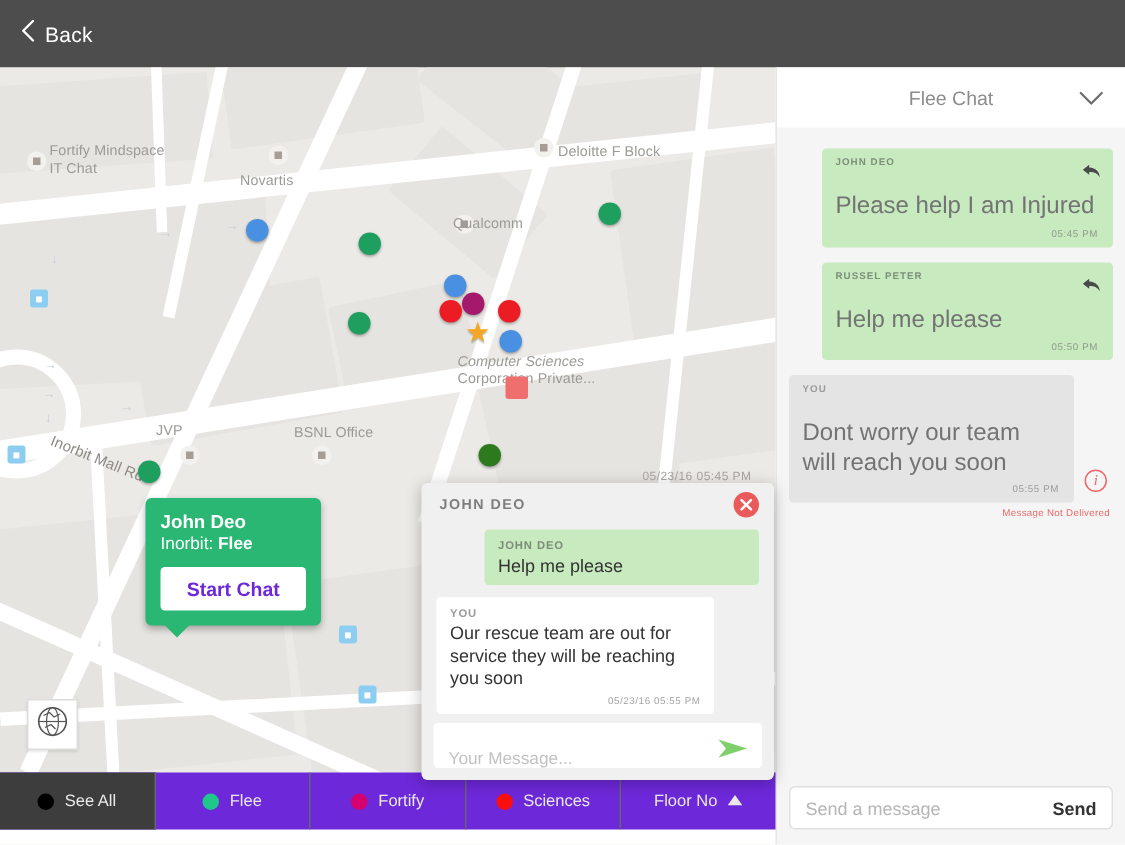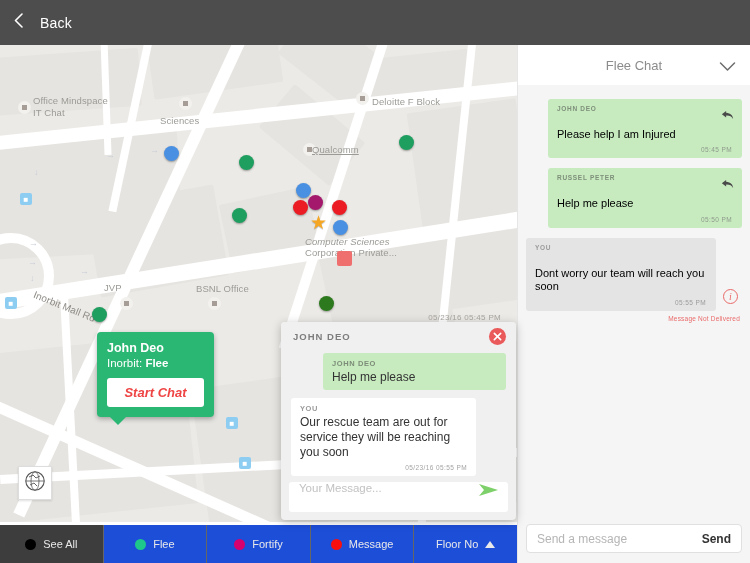--- a/index.html
+++ b/index.html
@@ -10,21 +10,21 @@
     background: #ffffff;
   }
   #app { position: relative; width: 750px; height: 563px; overflow: hidden; }
 
   
   .topbar {
     position: absolute; top: 0; left: 0; width: 750px; height: 45px;
     background: #4d4d4d; display: flex; align-items: center;
   }
   .back-btn {
-    display: flex; align-items: center; gap: 17px;
+    display: flex; align-items: center; gap: 7px;
     padding: 0 14px; height: 45px; cursor: pointer; color: #fff;
   }
   .chev-left { display:block; }
   .back-label { font-size: 14px; color: #ffffff; letter-spacing: .2px; }
   .topbar-spacer { flex: 1 1 auto; height: 45px; }
   .close-event {
     width: 116px; height: 45px; background: #f0474b; color: #fff;
     display: flex; align-items: center; justify-content: center;
     font-size: 12.5px; font-weight: bold; letter-spacing: .4px; cursor: pointer;
   }
@@ -89,21 +89,21 @@
     content: ""; position: absolute; bottom: -8px; left: 12px;
     border-left: 9px solid transparent; border-right: 9px solid transparent;
     border-top: 9px solid #2ab673;
   }
   .callout-name { color:#fff; font-size: 12.5px; font-weight: bold; }
   .callout-status { color:#fff; font-size: 11.5px; margin-top: 2px; }
   .callout-status b { font-weight: bold; }
   .start-chat-btn {
     margin-top: 9px; background: #fff; border-radius: 3px; height: 29px;
     display:flex; align-items:center; justify-content:center;
-    color: #ef4444; font-size: 13px; font-weight: bold; cursor: pointer; font-style: italic;
+    color: #6d28d9; font-size: 13px; font-weight: bold; cursor: pointer;
   }
 
   
   .popup {
     position: absolute; left: 281px; top: 322px; width: 235px; height: 198px;
     background: #f0f0f0; border-radius: 4px;
     box-shadow: 0 2px 10px rgba(0,0,0,.25); z-index: 20;
     display: flex; flex-direction: column; overflow: hidden;
   }
   .popup-head {
@@ -118,21 +118,21 @@
   .popup-body { flex:1 1 auto; padding: 2px 10px 0 10px; overflow:hidden; }
   .bub { border-radius: 3px; padding: 6px 9px 5px 9px; margin-bottom: 8px; position: relative; }
   .bub-them { background: #c7ebbf; margin-left: 32px; }
   .bub-you  { background: #ffffff; margin-right: 30px; }
   .bub-from { font-size: 7.5px; color:#7c8c78; letter-spacing:.6px; margin-bottom:2px; font-weight:bold; }
   .bub-you .bub-from { color:#9a9a9a; }
   .bub-text { font-size: 12px; color: #333; line-height: 1.25; }
   .bub-meta { text-align: right; font-size: 6.5px; color:#a4a4a4; margin-top: 4px; letter-spacing:.4px; }
   .popup-input {
     margin: 0 8px 8px 8px; height: 31px; background:#fff; border-radius: 3px;
-    display:flex; align-items:flex-start; padding: 0 8px 0 10px;
+    display:flex; align-items:flex-end; padding: 0 8px 0 10px;
   }
   .popup-input input {
     flex:1 1 auto; border:0; outline:0; font-size: 11.5px; color:#555;
     font-family:"Liberation Sans", sans-serif; background: transparent;
   }
   .popup-input input::placeholder { color:#c2c2c2; }
   .send-arrow { cursor: pointer; display:block; }
 
   
   .chatpanel {
@@ -145,21 +145,21 @@
     justify-content:center; position: relative; flex: 0 0 40px;
   }
   .chat-head-title { font-size: 13px; color:#8c8c8c; }
   .chat-chevron { position:absolute; right: 14px; top: 13px; cursor:pointer; }
   .chat-scroll { flex:1 1 auto; padding: 14px 8px 0 8px; overflow:hidden; }
   .cbub { border-radius: 3px; padding: 6px 10px 5px 9px; margin-bottom: 10px; position: relative; }
   .cbub-them { background:#c7ebbf; margin-left: 22px; }
   .cbub-you  { background:#e4e4e4; margin-right: 26px; }
   .cbub-from { font-size: 6.5px; color:#7e8f7a; letter-spacing:.7px; font-weight:bold; margin-bottom:1px; }
   .cbub-you .cbub-from { color:#9b9b9b; }
-  .cbub-text { font-size: 11px; color:#000000; line-height:1.22;margin-top:16px; }
+  .cbub-text { font-size: 16px; color:#737373; line-height:1.22;margin-top:16px; }
   .cbub-time { text-align:right; font-size:6.5px; color:#8f9a8c; margin-top:5px; letter-spacing:.4px; }
   .cbub-you .cbub-time { color:#9b9b9b; }
   .reply-ic { position:absolute; right:8px; top:7px; cursor:pointer; }
   .undelivered-row {
     display:flex; align-items:flex-start; justify-content:flex-end;
     margin: -6px 2px 0 0; position: relative;
   }
   .info-circle {
     position:absolute; right: 2px; top: -26px;
     width: 15px; height:15px; border-radius:50%; border:1px solid #ea6a6a;
@@ -174,22 +174,22 @@
   }
   .chat-compose input {
     flex:1 1 auto; border:0; outline:0; background:transparent;
     font-size: 12px; color:#555; font-family:"Liberation Sans", sans-serif;
   }
   .chat-compose input::placeholder { color:#b5b5b5; }
   .send-label { font-size:12px; font-weight:bold; color:#333; cursor:pointer; }
 
   
   .bottombar {
-    position:absolute; left:0; bottom:0; width: 517px; height: 38px;
-    background:#1d4ed8; display:flex; align-items:stretch;
+    position:absolute; left:0; bottom:10px; width: 517px; height: 38px;
+    background:#6d28d9; display:flex; align-items:stretch;
   }
   .bcell {
     flex: 1 1 0; display:flex; align-items:center; justify-content:center;
     gap: 7px; cursor:pointer; border-right: 1px solid #666;
     font-size: 11px; color:#e9e9e9;
   }
   .bcell:last-child { border-right: 0; }
   .bcell.active { background:#3d3d3d; }
   .dot { width: 11px; height:11px; border-radius:50%; display:block; }
   .caret-up { display:block; }
@@ -267,25 +267,25 @@
     <div class="poi-sq" style="left:303px; top:98px;">
         <i></i>
       </div>
     <div class="poi-sq" style="left:120px; top:252px;">
         <i></i>
       </div>
     <div class="poi-sq" style="left:208px; top:252px;">
         <i></i>
       </div>
 
-    <div class="mlabel" style="left:33px; top:50px;">Office Mindspace</div>
+    <div class="mlabel" style="left:33px; top:50px;">Fortify Mindspace</div>
     <div class="mlabel" style="left:33px; top:62px;">IT Chat</div>
-    <div class="mlabel" style="left:160px; top:70px;">Sciences</div>
+    <div class="mlabel" style="left:160px; top:70px;">Novartis</div>
     <div class="mlabel" style="left:372px; top:51px;">Deloitte F Block</div>
-    <div class="mlabel" style="left:312px; top:99px;text-decoration:underline;">Qualcomm</div>
+    <div class="mlabel" style="left:302px; top:99px;">Qualcomm</div>
     <div class="mlabel" style="left:305px; top:191px;font-style:italic;">Computer Sciences</div>
     <div class="mlabel" style="left:305px; top:202px;">Corporation Private...</div>
     <div class="mlabel" style="left:104px; top:237px;">JVP</div>
     <div class="mlabel" style="left:196px; top:238px;">BSNL Office</div>
     <div class="mlabel big" style="left:36px; top:244px; transform:rotate(22deg); transform-origin:0 0; color:#8d8a85;">Inorbit Mall Rd</div>
 
     <div class="marker" style="left:164px; top:101px; background:#4a90e2;"></div>
     <div class="marker" style="left:239px; top:110px; background:#1e9e5f;"></div>
     <div class="marker" style="left:399px; top:90px;  background:#1e9e5f;"></div>
     <div class="marker" style="left:232px; top:163px; background:#1e9e5f;"></div>
@@ -416,21 +416,21 @@
     <div class="bcell">
       <span class="dot" style="background:#1ec88a;"></span>
       <span>Flee</span>
     </div>
     <div class="bcell">
       <span class="dot" style="background:#d6006e;"></span>
       <span>Fortify</span>
     </div>
     <div class="bcell">
       <span class="dot" style="background:#fa0f0f;"></span>
-      <span>Message</span>
+      <span>Sciences</span>
     </div>
     <div class="bcell">
       <span>Floor No</span>
       <span class="caret-up">
         <svg width="10" height="7" viewBox="0 0 10 7">
             <polygon points="5,0 10,7 0,7" fill="#e9e9e9"></polygon>
           </svg>
       </span>
     </div>
   </div>

